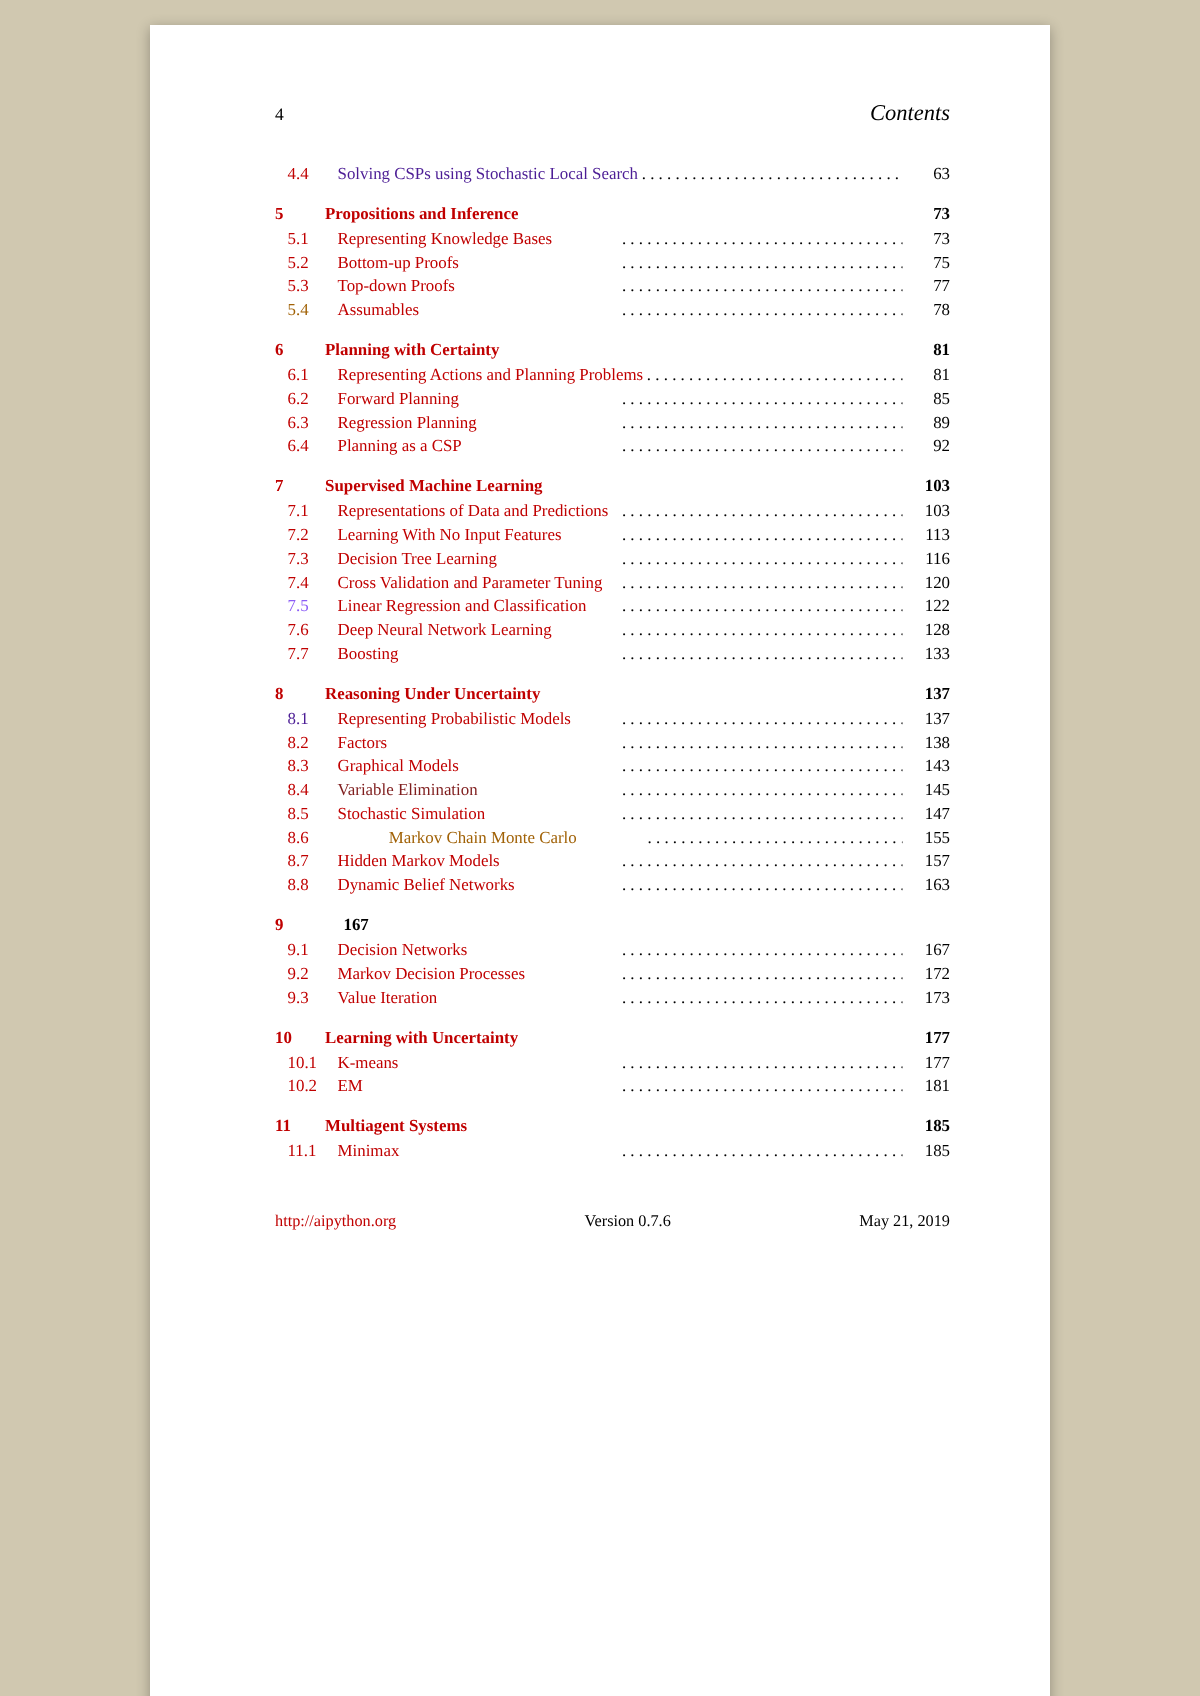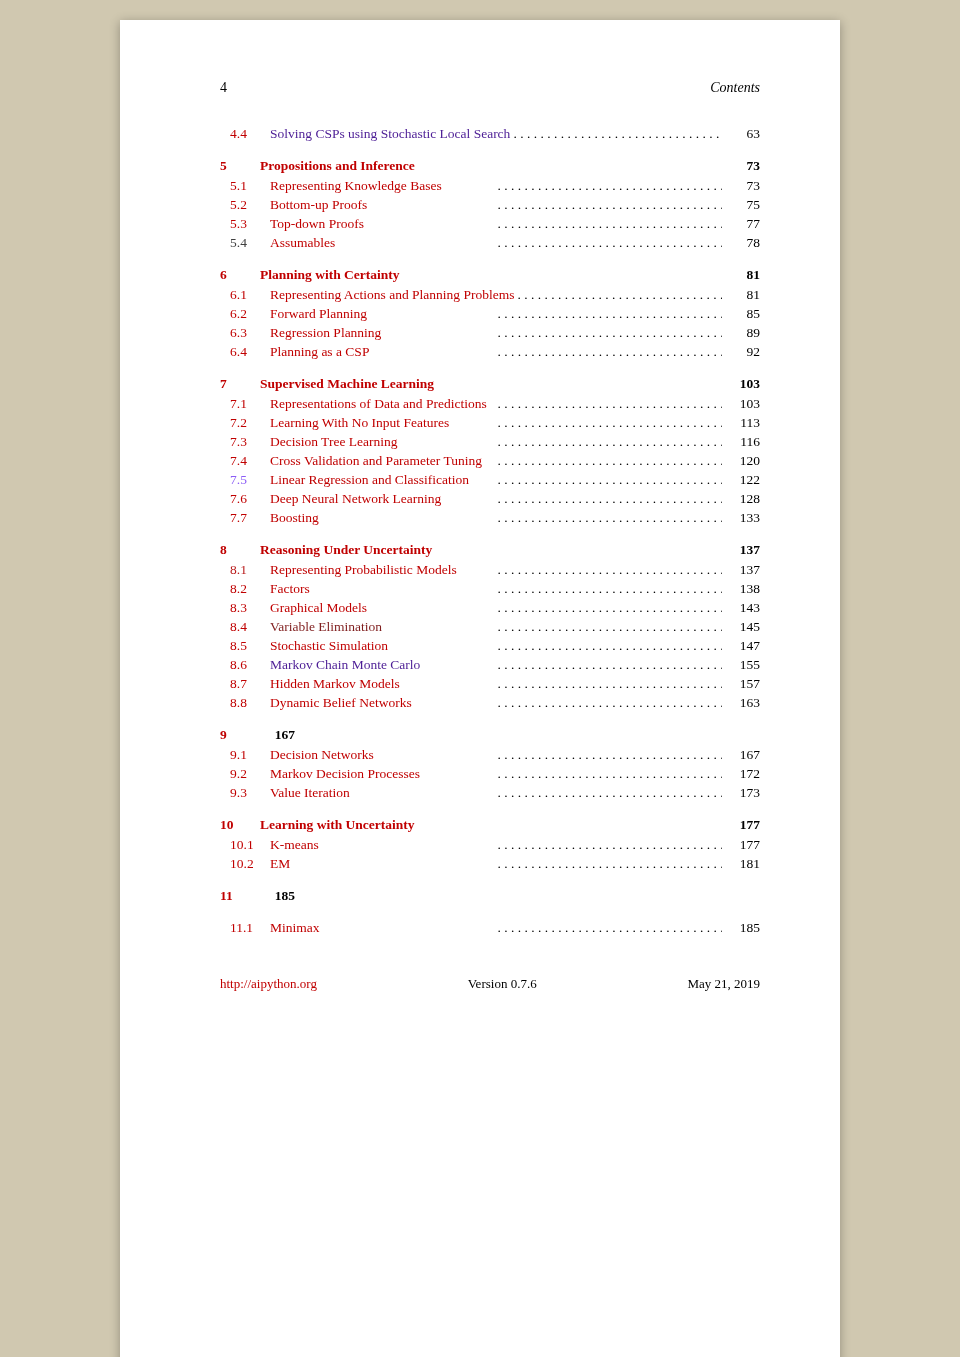--- a/index.html
+++ b/index.html
@@ -25,21 +25,21 @@
       justify-content: space-between;
       align-items: baseline;
       margin-bottom: 30px;
       border-bottom: none;
     }
     .page-number {
       font-size: 14px;
       color: #000;
     }
     .page-title-right {
-      font-size: 14px;
+      font-size: 18px;
       font-style: italic;
       color: #000;
     }
     .toc-entry {
       display: flex;
       align-items: baseline;
       margin-bottom: 3px;
       font-size: 13.5px;
       color: #000;
     }
@@ -132,21 +132,21 @@
         <span class="dots"></span>
         <span class="entry-page">75</span>
       </div>
       <div class="toc-entry">
         <span class="entry-num sub" style="color: rgb(192, 0, 0);">5.3</span>
         <span class="entry-title plain" style="color: rgb(192, 0, 0); white-space: nowrap;">Top-down Proofs</span>
         <span class="dots"></span>
         <span class="entry-page">77</span>
       </div>
       <div class="toc-entry">
-        <span class="entry-num sub" style="color: #404040;">5.4</span>
+        <span class="entry-num sub" style="color: #a16207;">5.4</span>
         <span class="entry-title plain" style="color: rgb(192, 0, 0); white-space: nowrap;">Assumables</span>
         <span class="dots"></span>
         <span class="entry-page">78</span>
       </div>
       <div class="toc-entry chapter" style="margin-top: 16px;">
         <span class="entry-num" style="color: rgb(192, 0, 0); font-weight: bold;">6</span>
         <span class="entry-title" style="color: rgb(192, 0, 0); font-weight: bold;">Planning with Certainty</span>
         <span class="entry-page">81</span>
       </div>
       <div class="toc-entry">
@@ -219,21 +219,21 @@
         <span class="entry-title plain" style="color: rgb(192, 0, 0); white-space: nowrap;">Boosting</span>
         <span class="dots"></span>
         <span class="entry-page">133</span>
       </div>
       <div class="toc-entry chapter" style="margin-top: 16px;">
         <span class="entry-num" style="color: rgb(192, 0, 0); font-weight: bold;">8</span>
         <span class="entry-title" style="color: rgb(192, 0, 0); font-weight: bold;">Reasoning Under Uncertainty</span>
         <span class="entry-page">137</span>
       </div>
       <div class="toc-entry">
-        <span class="entry-num sub" style="color: #b91c1c;">8.1</span>
+        <span class="entry-num sub" style="color: #4c1d95;">8.1</span>
         <span class="entry-title plain" style="color: rgb(192, 0, 0); white-space: nowrap;">Representing Probabilistic Models</span>
         <span class="dots"></span>
         <span class="entry-page">137</span>
       </div>
       <div class="toc-entry">
         <span class="entry-num sub" style="color: rgb(192, 0, 0);">8.2</span>
         <span class="entry-title plain" style="color: rgb(192, 0, 0); white-space: nowrap;">Factors</span>
         <span class="dots"></span>
         <span class="entry-page">138</span>
       </div>
@@ -250,21 +250,21 @@
         <span class="entry-page">145</span>
       </div>
       <div class="toc-entry">
         <span class="entry-num sub" style="color: rgb(192, 0, 0);">8.5</span>
         <span class="entry-title plain" style="color: rgb(192, 0, 0); white-space: nowrap;">Stochastic Simulation</span>
         <span class="dots"></span>
         <span class="entry-page">147</span>
       </div>
       <div class="toc-entry">
         <span class="entry-num sub" style="color: rgb(192, 0, 0);">8.6</span>
-        <span class="entry-title plain" style="color: #4c1d95; white-space: nowrap;">Markov Chain Monte Carlo</span>
+        <span class="entry-title plain" style="color: #a16207; white-space: nowrap; margin-left: 41px;">Markov Chain Monte Carlo</span>
         <span class="dots"></span>
         <span class="entry-page">155</span>
       </div>
       <div class="toc-entry">
         <span class="entry-num sub" style="color: rgb(192, 0, 0);">8.7</span>
         <span class="entry-title plain" style="color: rgb(192, 0, 0); white-space: nowrap;">Hidden Markov Models</span>
         <span class="dots"></span>
         <span class="entry-page">157</span>
       </div>
       <div class="toc-entry">
@@ -307,24 +307,25 @@
         <span class="entry-page">177</span>
       </div>
       <div class="toc-entry">
         <span class="entry-num sub" style="color: rgb(192, 0, 0);">10.2</span>
         <span class="entry-title plain" style="color: rgb(192, 0, 0); white-space: nowrap;">EM</span>
         <span class="dots"></span>
         <span class="entry-page">181</span>
       </div>
       <div class="toc-entry chapter" style="margin-top: 16px;">
         <span class="entry-num" style="color: rgb(192, 0, 0); font-weight: bold;">11</span>
+        <span class="entry-title" style="color: rgb(192, 0, 0); font-weight: bold;">Multiagent Systems</span>
         <span class="entry-page">185</span>
       </div>
       <div class="toc-entry">
-        <span class="entry-num sub" style="color: rgb(192, 0, 0); margin-top: 12px;">11.1</span>
+        <span class="entry-num sub" style="color: rgb(192, 0, 0);">11.1</span>
         <span class="entry-title plain" style="color: rgb(192, 0, 0); white-space: nowrap;">Minimax</span>
         <span class="dots"></span>
         <span class="entry-page">185</span>
       </div>
     </div>
 
   <div class="footer">
     <span class="footer-url">http://aipython.org</span>
     <span>Version 0.7.6</span>
     <span>May 21, 2019</span>

